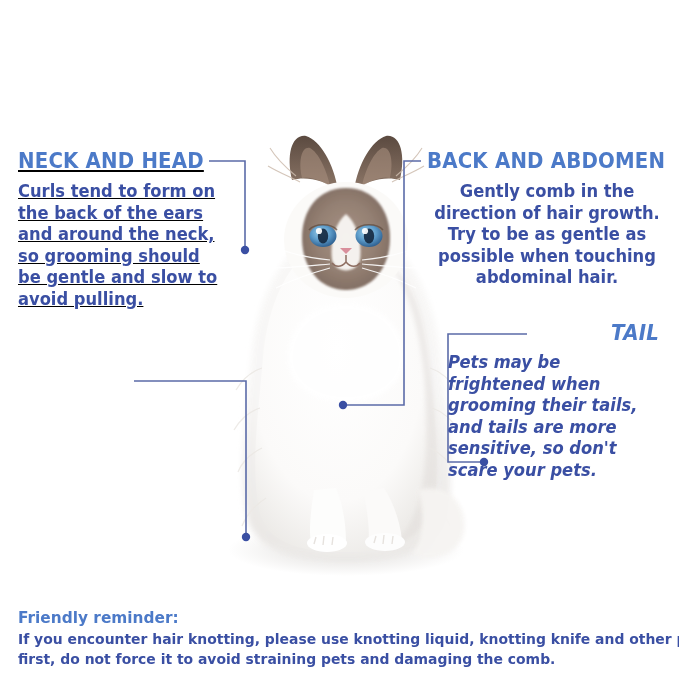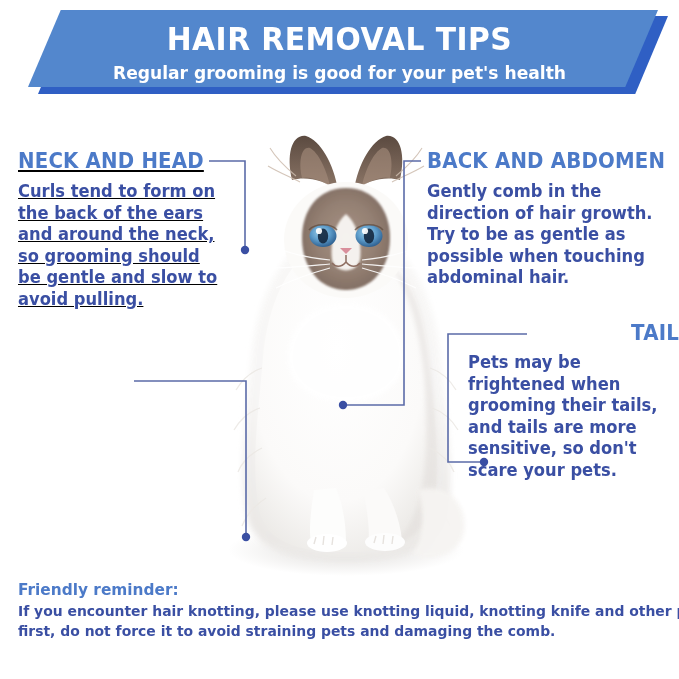--- a/index.html
+++ b/index.html
@@ -104,37 +104,37 @@
     font-size: 17px;
     line-height: 1.27;
     font-family: "DejaVu Sans", sans-serif;
     transform: scaleX(0.96);
     transform-origin: left top;
     margin-top: 9px;
   }
 
   
   #callout-neck-head  { left: 18px;  top: 150px; width: 210px; text-decoration: underline; }
-  #callout-back-abdomen { left: 427px; top: 150px; width: 250px; }
-  #callout-tail       { left: 468px; top: 322px; width: 211px; }
+  #callout-back-abdomen { left: 427px; top: 150px; width: 250px; text-align: center; }
+  #callout-tail       { left: 448px; top: 322px; width: 211px; font-style: italic; }
   #callout-leg        { left: 12px;  top: 368px; width: 222px; }
 
   #callout-tail .callout-body { margin-top: 8px; }
   #callout-leg  .callout-body { margin-top: 10px; }
 
   
   #connectors {
     position: absolute;
     left: 0; top: 0;
     width: 679px; height: 679px;
     pointer-events: none;
   }
 
   
-  .footer { position: absolute; left: 18px; top: 580px; width: 650px; }
+  .footer { position: absolute; left: 18px; top: 608px; width: 650px; }
   .footer-title {
     color: #4C7AC8;
     font-weight: bold;
     font-size: 16px;
     font-family: "DejaVu Sans", sans-serif;
     transform: scaleX(0.96);
     transform-origin: left center;
   }
   .footer-line {
     color: #3A4FA3;
@@ -146,26 +146,20 @@
     transform-origin: left center;
     white-space: nowrap;
   }
   .footer-body { margin-top: 3px; }
 </style>
 </head>
 <body>
 
 <div id="infographic">
 
-  <div class="banner-wrap">
-    <div class="banner-shadow"></div>
-    <div class="banner-main"></div>
-    <div class="banner-title">HAIR REMOVAL TIPS</div>
-    <div class="banner-subtitle">Regular grooming is good for your pet's health</div>
-  </div>
 
   <div class="cat-photo">
     <svg class="cat-svg" width="300" height="478" viewBox="0 0 300 478" xmlns="http://www.w3.org/2000/svg" aria-hidden="true">
       <defs>
         <radialGradient id="furBody" cx="50%" cy="40%" r="72%">
           <stop offset="0%" stop-color="#ffffff"></stop>
           <stop offset="62%" stop-color="#f7f6f5"></stop>
           <stop offset="100%" stop-color="#e6e3e0"></stop>
         </radialGradient>
         <radialGradient id="furChest" cx="45%" cy="35%" r="70%">

